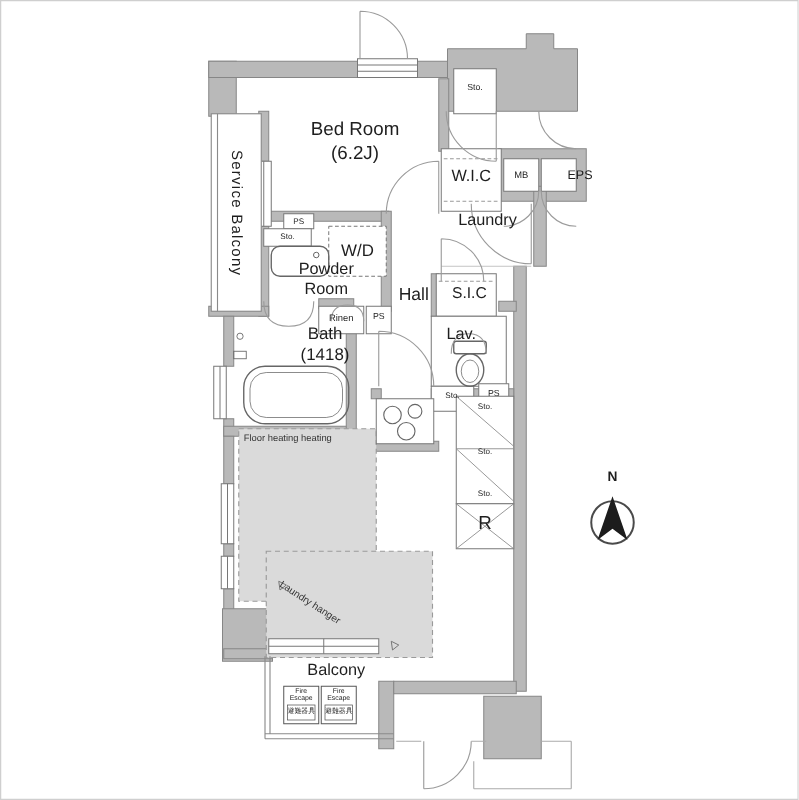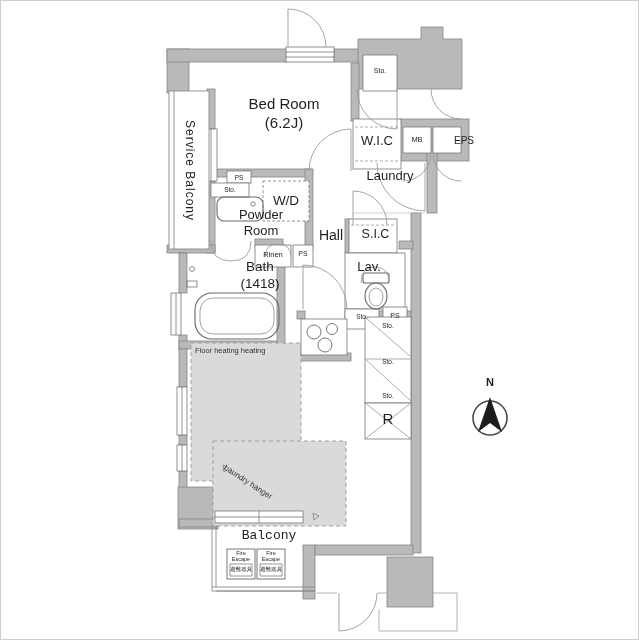--- a/index.html
+++ b/index.html
@@ -220,21 +220,21 @@
 <div class="lbl diag" style="left:226px;top:462px;width:110px;font-size:8px;">Laundry hanger</div>
 
 <div class="lbl" style="left:366px;top:321px;width:42px;font-size:6.5px;">Sto.</div>
 <div class="lbl" style="left:366px;top:357px;width:42px;font-size:6.5px;">Sto.</div>
 <div class="lbl" style="left:366px;top:391px;width:42px;font-size:6.5px;">Sto.</div>
 <div class="lbl" style="left:344px;top:312px;width:34px;font-size:6.5px;">Sto.</div>
 <div class="lbl" style="left:382px;top:311px;width:24px;font-size:7px;">PS</div>
 
 <div class="lbl" style="left:364px;top:409px;width:46px;font-size:15px;">R</div>
 
-<div class="lbl" style="left:230px;top:527px;width:76px;font-size:13px;font-family:Liberation Mono, monospace;">Balcony</div>
+<div class="lbl" style="left:230px;top:527px;width:76px;font-size:13px;">Balcony</div>
 
 <div class="lbl tiny" style="left:226px;top:549px;width:28px;font-size:5.5px;">
   <span class="sub">Fire</span>
   <span class="sub">Escape</span>
   <span class="sub" style="margin-top:3px;">避難器具</span>
 </div>
 <div class="lbl tiny" style="left:256px;top:549px;width:28px;font-size:5.5px;">
   <span class="sub">Fire</span>
   <span class="sub">Escape</span>
   <span class="sub" style="margin-top:3px;">避難器具</span>

